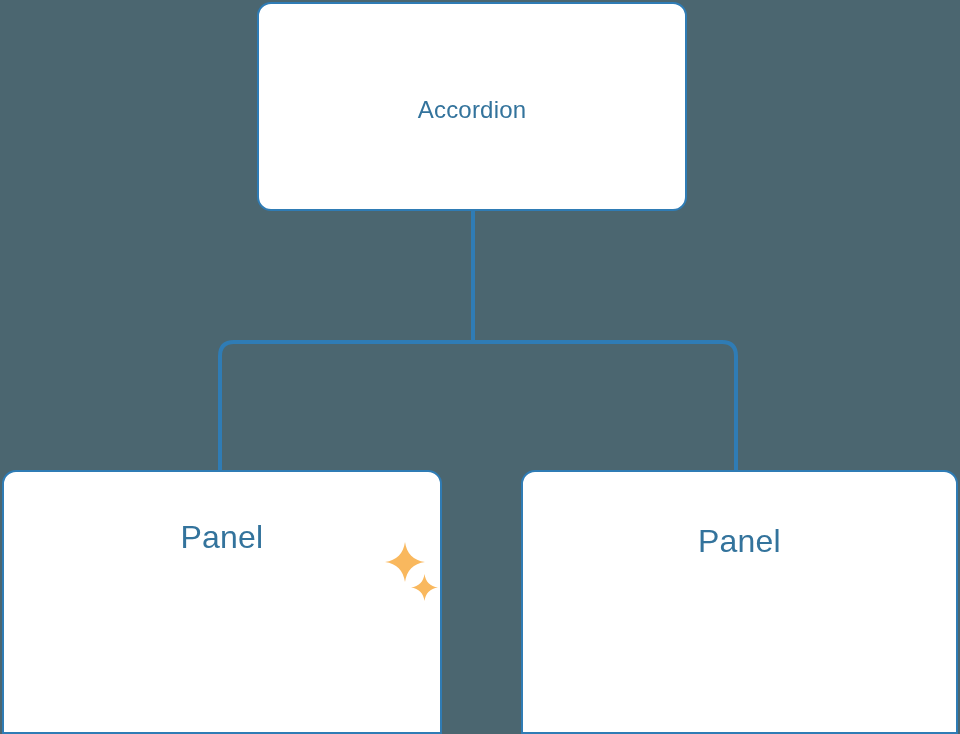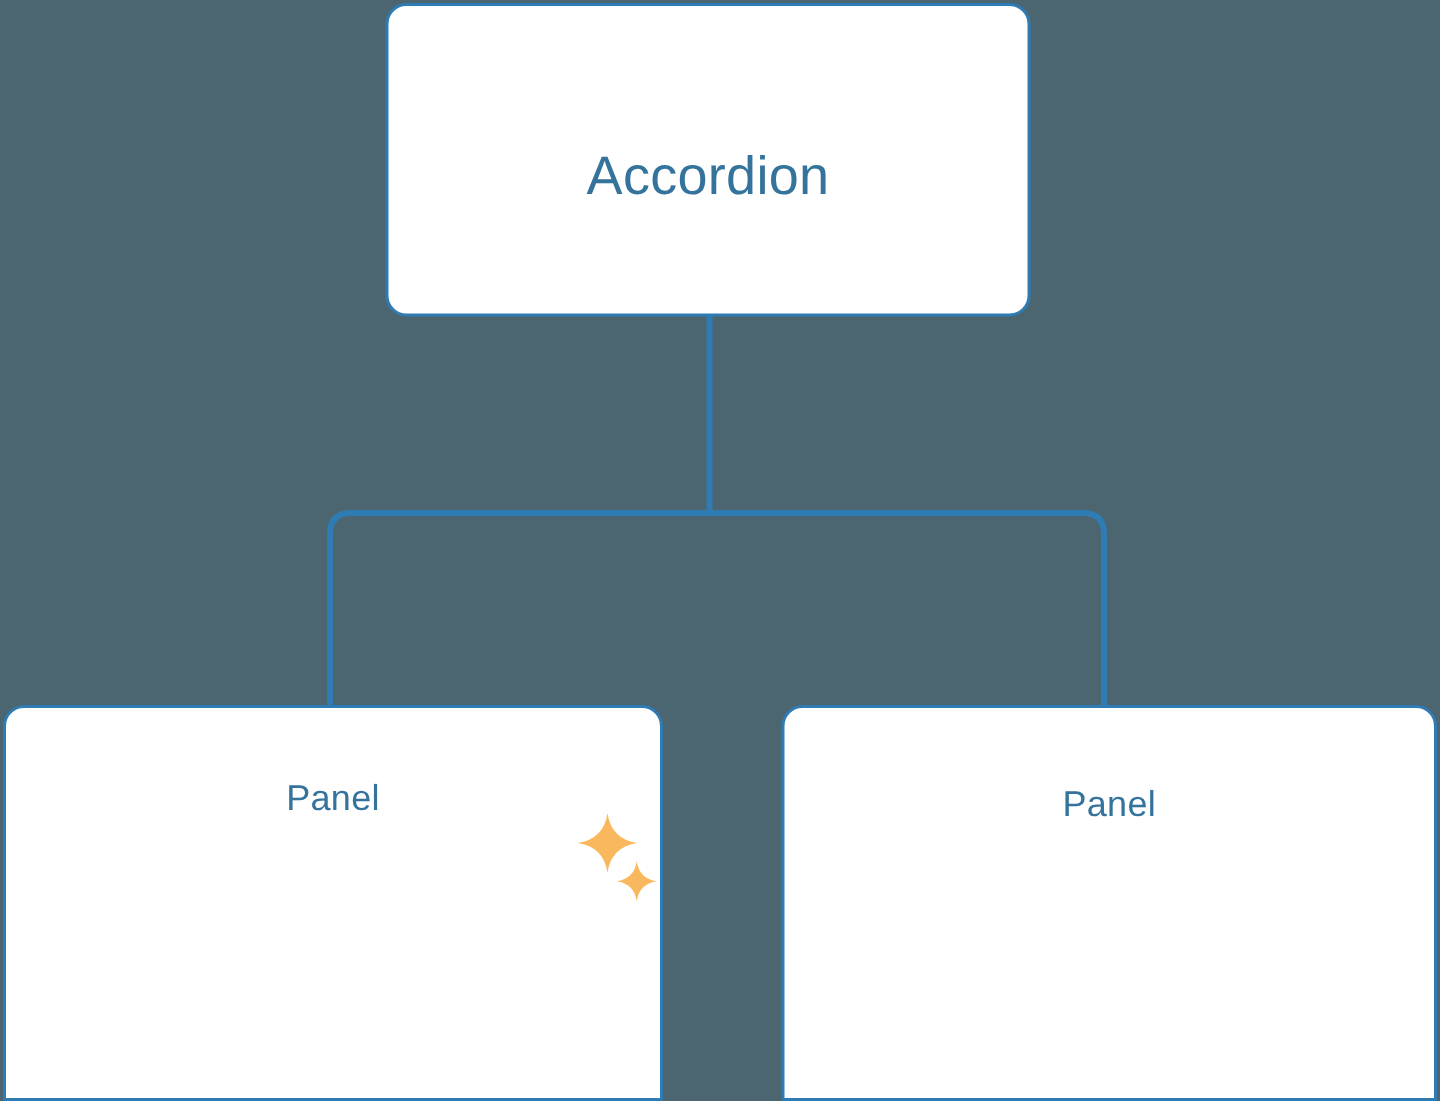--- a/index.html
+++ b/index.html
@@ -35,40 +35,40 @@
     position: absolute;
     box-sizing: border-box;
     background: #ffffff;
     border: 2px solid #2f7cb5;
     border-radius: 14px;
     z-index: 2;
   }
 
   .node-title {
     color: #33739c;
-    font-size: 24px;
+    font-size: 32px;
     font-weight: 400;
     letter-spacing: 0.2px;
     text-align: center;
     white-space: nowrap;
   }
 
   
   #node-accordion {
     left: 257px;
     top: 2px;
     width: 430px;
     height: 209px;
   }
   #node-accordion .node-title {
     position: absolute;
     left: 0;
     right: 0;
     top: 92px;
-    font-size: 36px;
+    font-size: 24px;
   }
 
   
   #node-panel-left {
     left: 2px;
     top: 470px;
     width: 440px;
     height: 264px;
     border-bottom-left-radius: 0;
     border-bottom-right-radius: 0;

